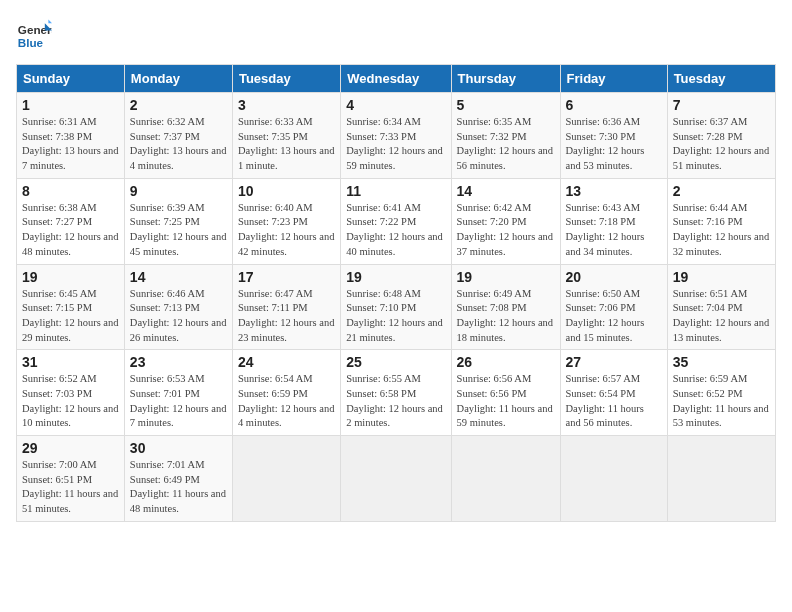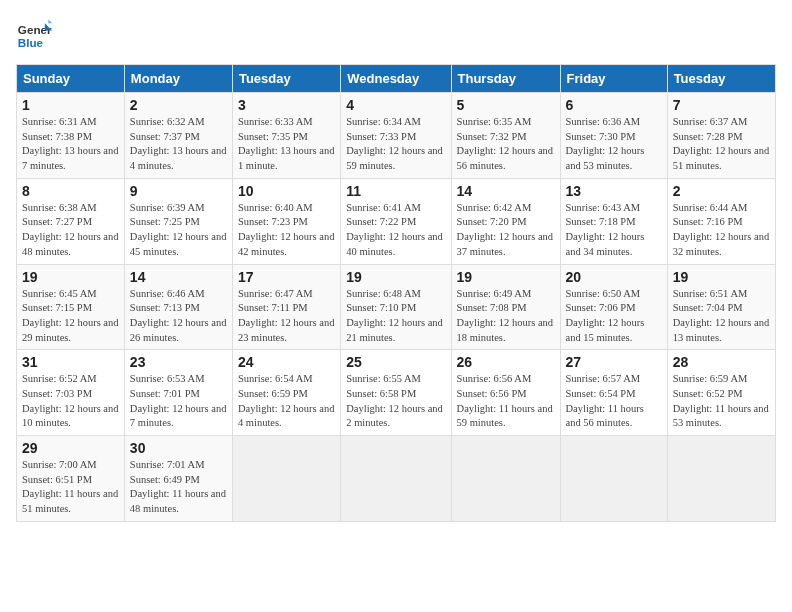--- a/index.html
+++ b/index.html
@@ -223,21 +223,21 @@
         </td>
         <td>
           <span class="day-num">26</span>
           <div class="day-info">Sunrise: 6:56 AM<br>Sunset: 6:56 PM<br>Daylight: 11 hours and 59 minutes.</div>
         </td>
         <td>
           <span class="day-num">27</span>
           <div class="day-info">Sunrise: 6:57 AM<br>Sunset: 6:54 PM<br>Daylight: 11 hours and 56 minutes.</div>
         </td>
         <td>
-          <span class="day-num">28</span>
+          <span class="day-num">35</span>
           <div class="day-info">Sunrise: 6:59 AM<br>Sunset: 6:52 PM<br>Daylight: 11 hours and 53 minutes.</div>
         </td>
       </tr>
       <tr>
         <td>
           <span class="day-num">29</span>
           <div class="day-info">Sunrise: 7:00 AM<br>Sunset: 6:51 PM<br>Daylight: 11 hours and 51 minutes.</div>
         </td>
         <td>
           <span class="day-num">30</span>

